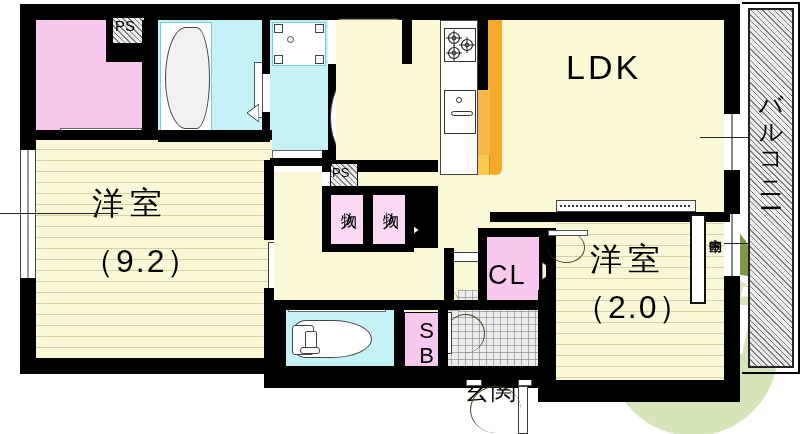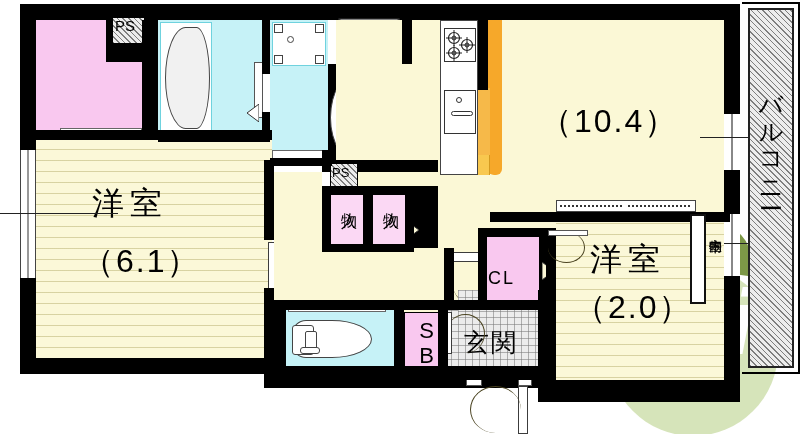--- a/index.html
+++ b/index.html
@@ -27,21 +27,21 @@
       repeating-linear-gradient(to bottom, rgba(120,120,120,.55) 0 1px, rgba(0,0,0,0) 1px 7px);
   }
   .hatch{
     background-color:#ededed;
     background-image:repeating-linear-gradient(45deg,
       rgba(90,90,90,.75) 0 1px, rgba(0,0,0,0) 1px 4px);
   }
   .lbl{position:absolute;color:#000;white-space:nowrap;}
   .vert{writing-mode:vertical-rl;text-orientation:upright;}
   .big{font-size:31px;font-weight:400;letter-spacing:2px;}
-  .mid{font-size:27px;}
+  .mid{font-size:27px;margin-top:48px;}
   .sm{font-size:16px;}
 
   
   .arc{position:absolute;border:1.3px solid #4a4320;border-radius:100%;}
   .arc.tl{border-right:none;border-bottom:none;}
   .arc.tr{border-left:none;border-bottom:none;}
   .arc.br{border-left:none;border-top:none;}
   .leaf{position:absolute;background:#fff;border:1px solid #3c3c3c;}
   .dash{position:absolute;border-top:2px dotted #333;}
 
@@ -119,21 +119,21 @@
     <line x1="61" y1="1" x2="1" y2="45" stroke="#333" stroke-width="1"></line>
   </svg>
 
   <div class="abs" style="left:330px;top:70px;width:58px;height:95px;background:#fff;border:1.4px solid #444;border-radius:52% 18% 18% 52%/50%;">
     <div class="abs" style="left:16px;top:34px;width:28px;height:36px;border:1.3px solid #555;border-radius:50%;background:#fff;"></div>
     <div class="abs" style="right:-4px;top:40px;width:7px;height:22px;border:1.2px solid #555;border-radius:3px;background:#fff;"></div>
   </div>
 
   <div class="abs ldk" style="left:336px;top:20px;width:388px;height:215px;"></div>
   <div class="abs ldk" style="left:336px;top:160px;width:200px;height:200px;"></div>
-  <div class="lbl big" style="left:540px;top:100px;font-size:32px;">（10.4）</div>
+  <div class="lbl big" style="left:566px;top:48px;font-size:34px;letter-spacing:3px;">LDK</div>
 
   <div class="abs" style="left:488px;top:20px;width:14px;height:155px;background:#f6a82a;border-radius:0 0 6px 6px;"></div>
   <div class="abs" style="left:478px;top:88px;width:12px;height:87px;background:#f6b949;"></div>
   <div class="abs" style="left:460px;top:155px;width:30px;height:20px;background:#f8c84f;border-left:1px solid #d49a20;border-right:1px solid #d49a20;"></div>
   <div class="abs wall" style="left:478px;top:20px;width:10px;height:70px;"></div>
 
   <div class="abs" style="left:440px;top:20px;width:38px;height:155px;background:#fff;border:1.2px solid #444;"></div>
 
   <div class="abs out" style="left:444px;top:28px;width:32px;height:34px;">
     <svg width="32" height="34" style="display:block;">
@@ -164,21 +164,21 @@
   <div class="abs" style="left:724px;top:112px;width:16px;height:60px;background:#fff;border-top:1px solid #333;border-bottom:1px solid #333;"></div>
   <div class="abs" style="left:731px;top:112px;width:2px;height:60px;background:#888;"></div>
   <div class="abs" style="left:700px;top:137px;width:48px;height:1px;background:#222;"></div>
 
   <div class="abs" style="left:724px;top:212px;width:16px;height:66px;background:#fff;border-top:1px solid #333;border-bottom:1px solid #333;"></div>
   <div class="abs" style="left:731px;top:212px;width:2px;height:66px;background:#888;"></div>
   <div class="abs" style="left:700px;top:243px;width:48px;height:1px;background:#222;"></div>
 
   <div class="abs wood" style="left:36px;top:138px;width:236px;height:220px;"></div>
   <div class="lbl big" style="left:92px;top:182px;font-size:32px;letter-spacing:6px;">洋室</div>
-  <div class="lbl big" style="left:82px;top:240px;font-size:32px;">（6.1）</div>
+  <div class="lbl big" style="left:82px;top:240px;font-size:32px;">（9.2）</div>
 
   <div class="abs" style="left:20px;top:150px;width:16px;height:128px;background:#fff;border-left:1px solid #444;border-right:1px solid #444;"></div>
   <div class="abs" style="left:27px;top:150px;width:2px;height:128px;background:#999;"></div>
   <div class="abs" style="left:0px;top:213px;width:118px;height:1px;background:#222;"></div>
 
   <div class="abs wall" style="left:264px;top:160px;width:10px;height:80px;"></div>
   <div class="abs wall" style="left:264px;top:288px;width:10px;height:86px;"></div>
 
   <div class="leaf" style="left:268px;top:242px;width:8px;height:46px;"></div>
   <div class="arc br" style="left:274px;top:242px;width:48px;height:48px;"></div>
@@ -225,21 +225,21 @@
   <div class="arc tr" style="left:446px;top:314px;width:38px;height:38px;"></div>
   <div class="leaf" style="left:444px;top:312px;width:6px;height:40px;"></div>
 
   <div class="leaf" style="left:518px;top:386px;width:8px;height:46px;"></div>
   <div class="arc tl" style="left:470px;top:386px;width:50px;height:46px;"></div>
   <div class="abs" style="left:466px;top:372px;width:16px;height:14px;background:#fff;border:1px solid #555;"></div>
   <div class="abs" style="left:518px;top:372px;width:14px;height:14px;background:#fff;border:1px solid #555;"></div>
 
   <div class="abs wall" style="left:478px;top:228px;width:70px;height:82px;"></div>
   <div class="abs" style="left:486px;top:236px;width:54px;height:68px;background:#f9c8ef;border:1px solid #000;"></div>
-  <div class="lbl big" style="left:488px;top:268px;font-size:18px;">CL</div>
+  <div class="lbl big" style="left:488px;top:260px;font-size:27px;">CL</div>
   <svg class="abs" style="left:542px;top:262px;width:13px;height:18px;">
       <polygon points="0,0 0,18 12,9" fill="#fbf8d6" stroke="#333" stroke-width="1"></polygon>
     </svg>
 
   <div class="abs wood" style="left:556px;top:212px;width:168px;height:174px;"></div>
   <div class="lbl big" style="left:590px;top:238px;font-size:32px;letter-spacing:6px;">洋室</div>
   <div class="lbl big" style="left:574px;top:286px;font-size:32px;">（2.0）</div>
   <div class="abs wall" style="left:546px;top:228px;width:10px;height:160px;"></div>
   <div class="abs wall" style="left:490px;top:212px;width:240px;height:10px;"></div>
 

